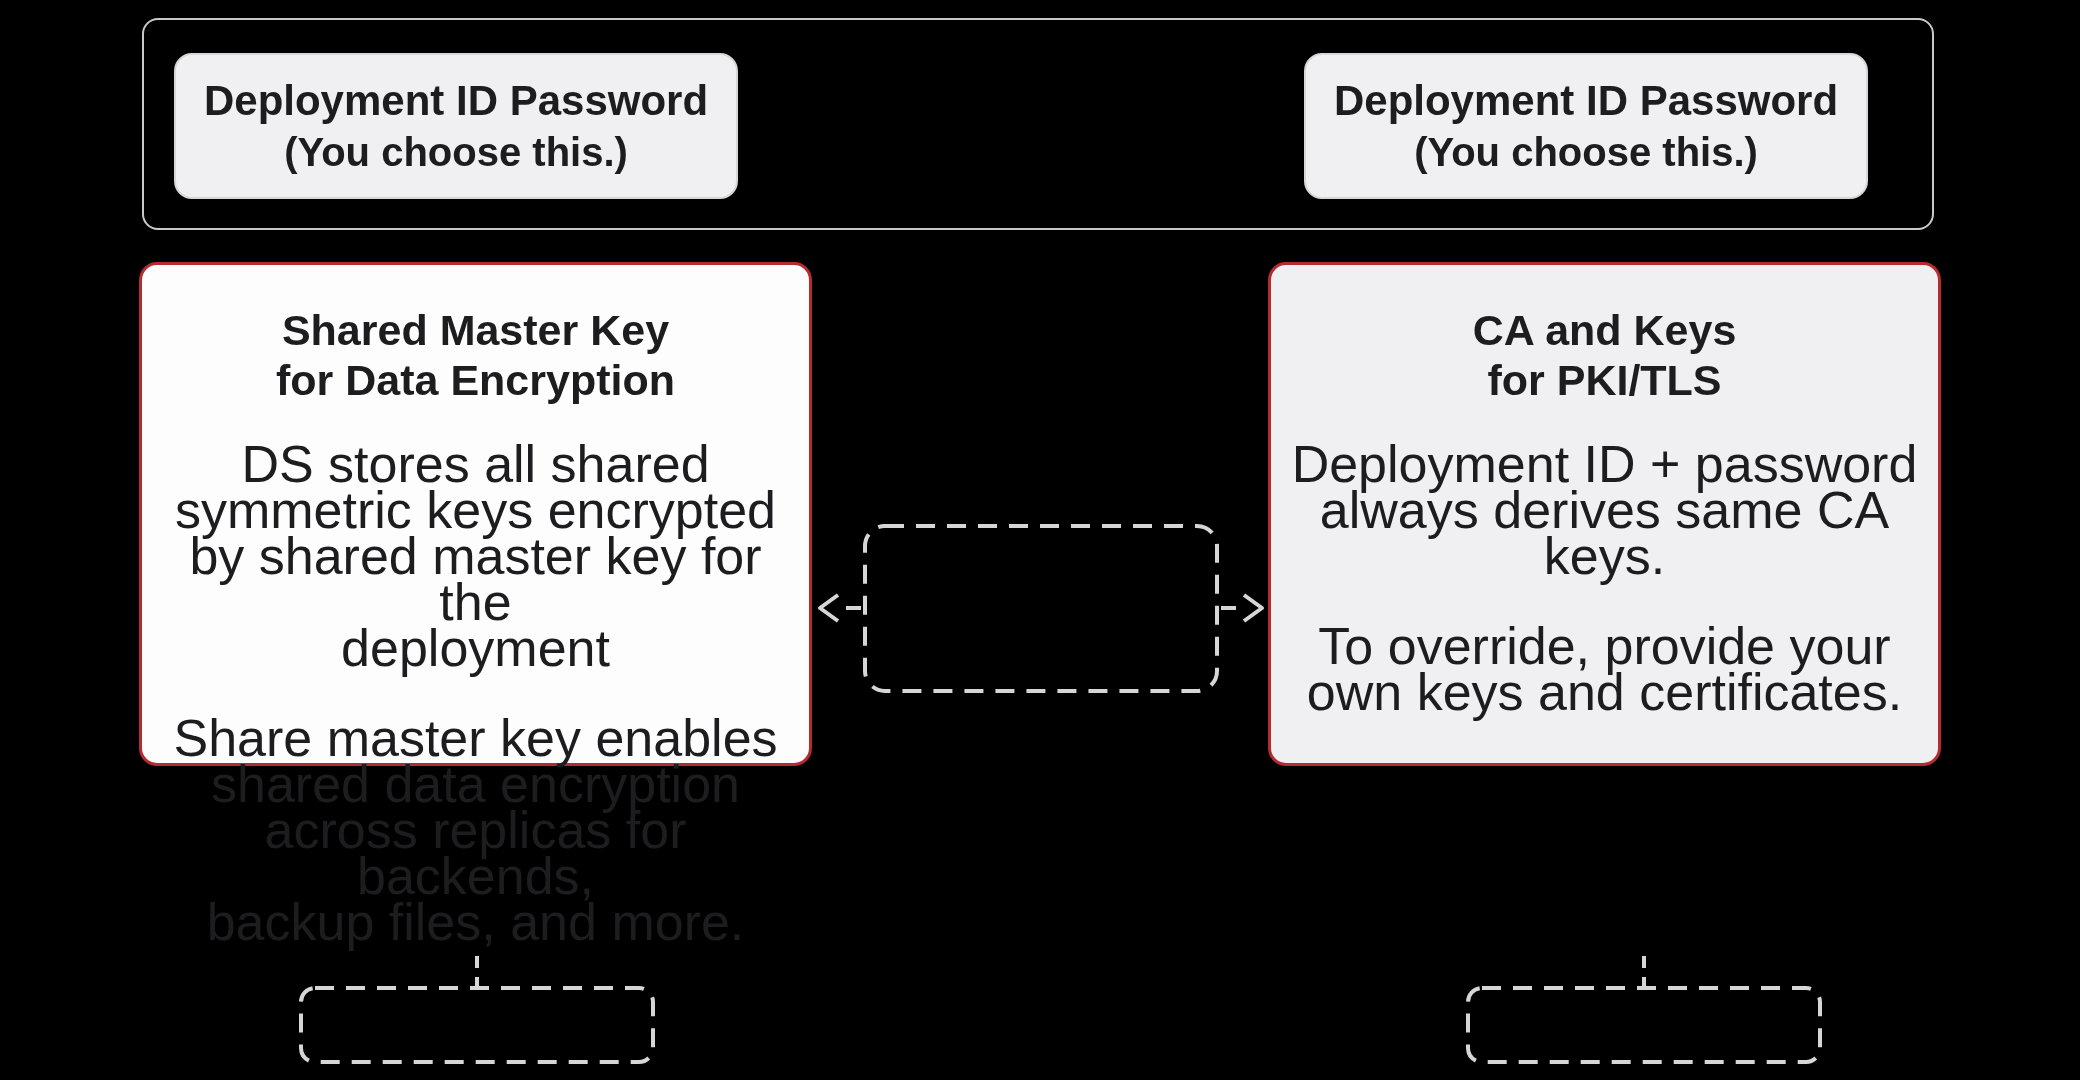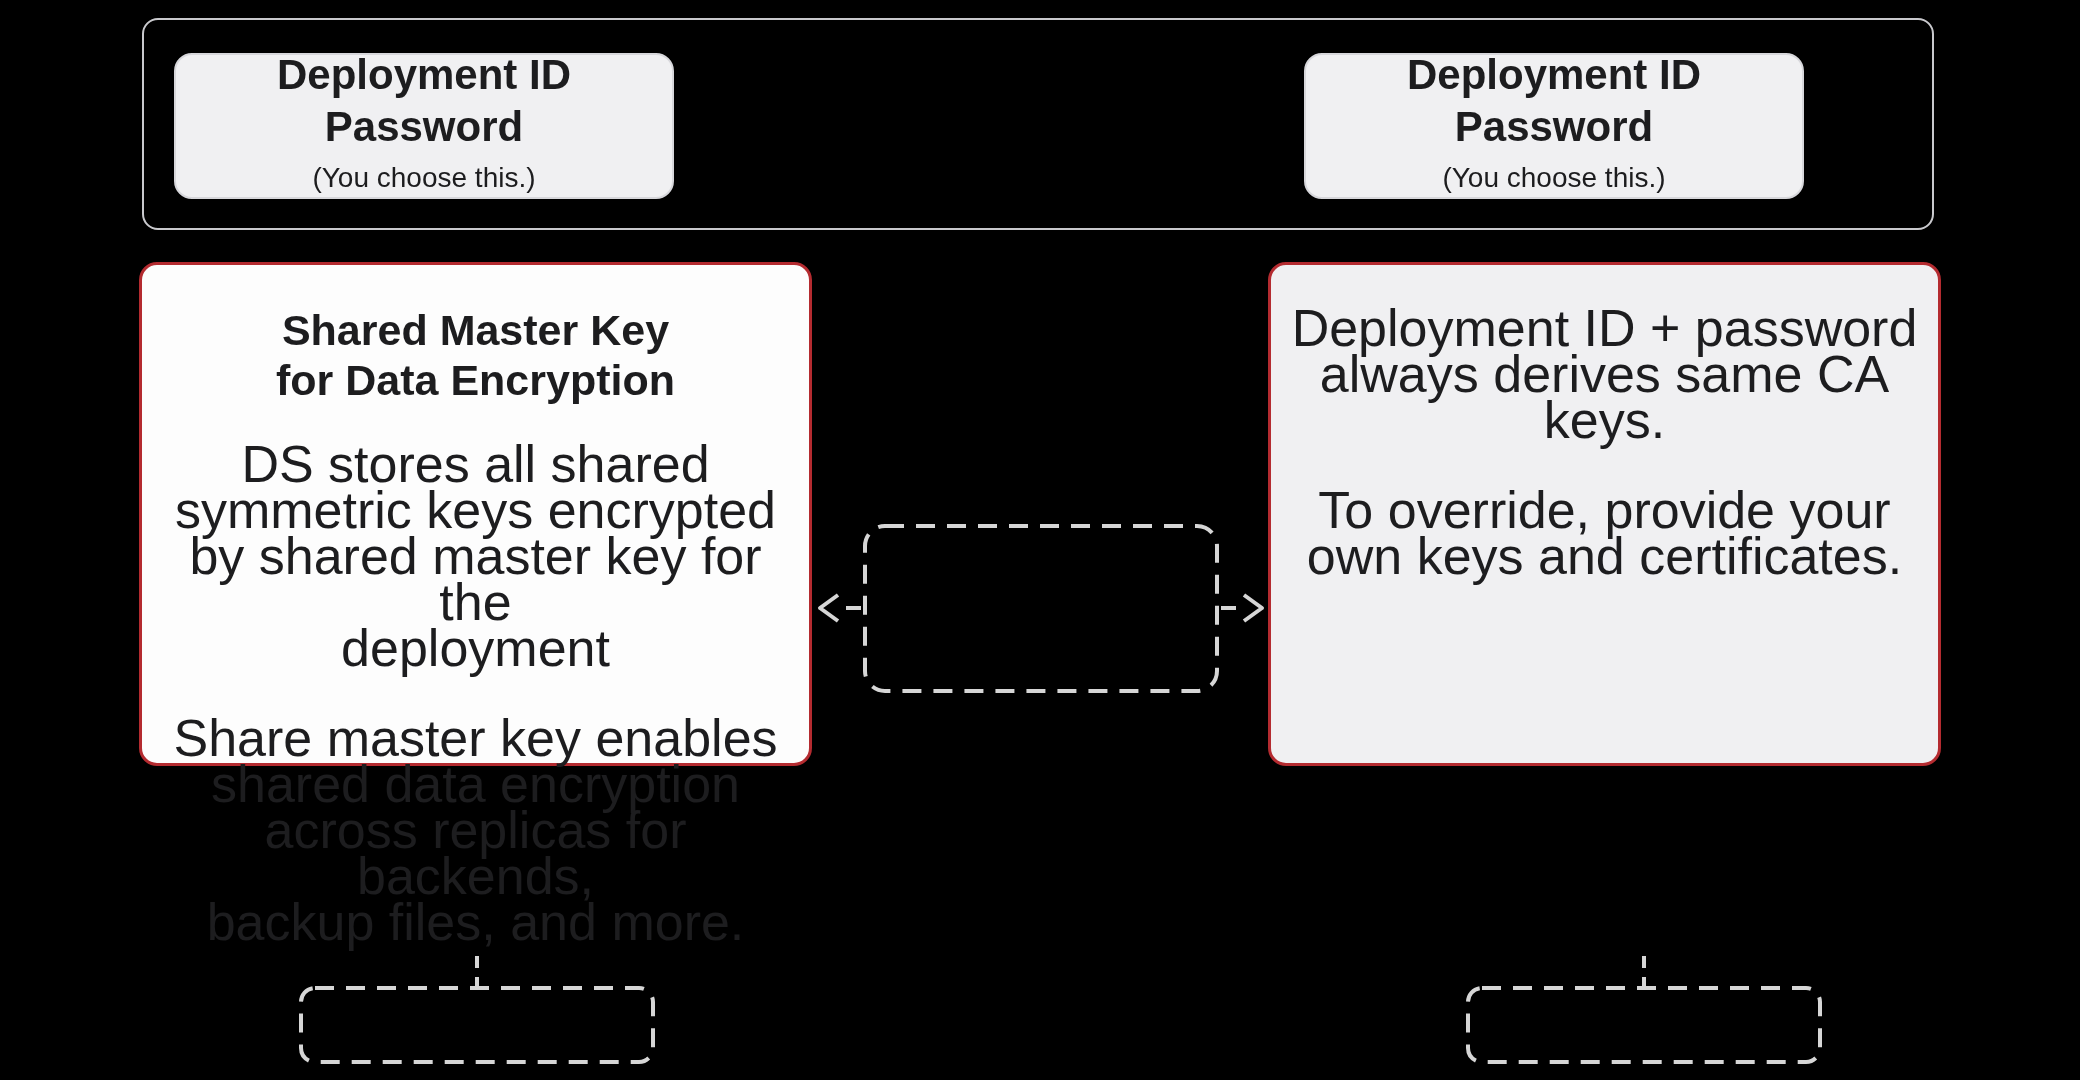--- a/index.html
+++ b/index.html
@@ -25,32 +25,32 @@
   }
   .pre{white-space:pre-line;}
   
   .top-container{
     position:absolute;left:142px;top:18px;width:1792px;height:212px;
     border:2px solid var(--container-border);
     border-radius:16px;
     box-sizing:border-box;
   }
   .top-box{
-    position:absolute;top:53px;width:500px;height:146px;
+    position:absolute;top:53px;width:564px;height:146px;
     background:var(--panel-bg);
     border:2px solid var(--panel-border);
     border-radius:18px;
     box-sizing:border-box;
     display:flex;flex-direction:column;align-items:center;justify-content:center;
     text-align:center;
   }
   .top-box-left{left:174px;}
   .top-box-right{left:1304px;}
   .top-title{font-size:42px;font-weight:700;line-height:52px;}
-  .top-sub{font-size:28px;font-weight:400;line-height:50px;}
+  .top-sub{font-size:40px;font-weight:700;line-height:50px;}
   
   .card{
     position:absolute;top:262px;width:673px;height:504px;
     border:3px solid var(--card-border-red);
     border-radius:18px;
     box-sizing:border-box;
     padding:40px 20px 2px 20px;
     text-align:center;
   }
   .card-left{left:139px;background:var(--left-card-bg);}
@@ -90,20 +90,22 @@
 symmetric keys encrypted
 by shared master key for the
 deployment</div>
     <div class="card-para pre">Share master key enables
 shared data encryption
 across replicas for backends,
 backup files, and more.</div>
   </div>
 
   <div class="card card-right">
+    <div class="card-title pre">CA and Keys
+for PKI/TLS</div>
     <div class="card-para pre">Deployment ID + password
 always derives same CA
 keys.</div>
     <div class="card-para pre">To override, provide your
 own keys and certificates.</div>
   </div>
 
   <svg class="overlay" viewBox="0 0 2080 1080">
     <rect x="865" y="526" width="352" height="165" rx="20" class="dash" stroke-dasharray="19 12"></rect>
 

